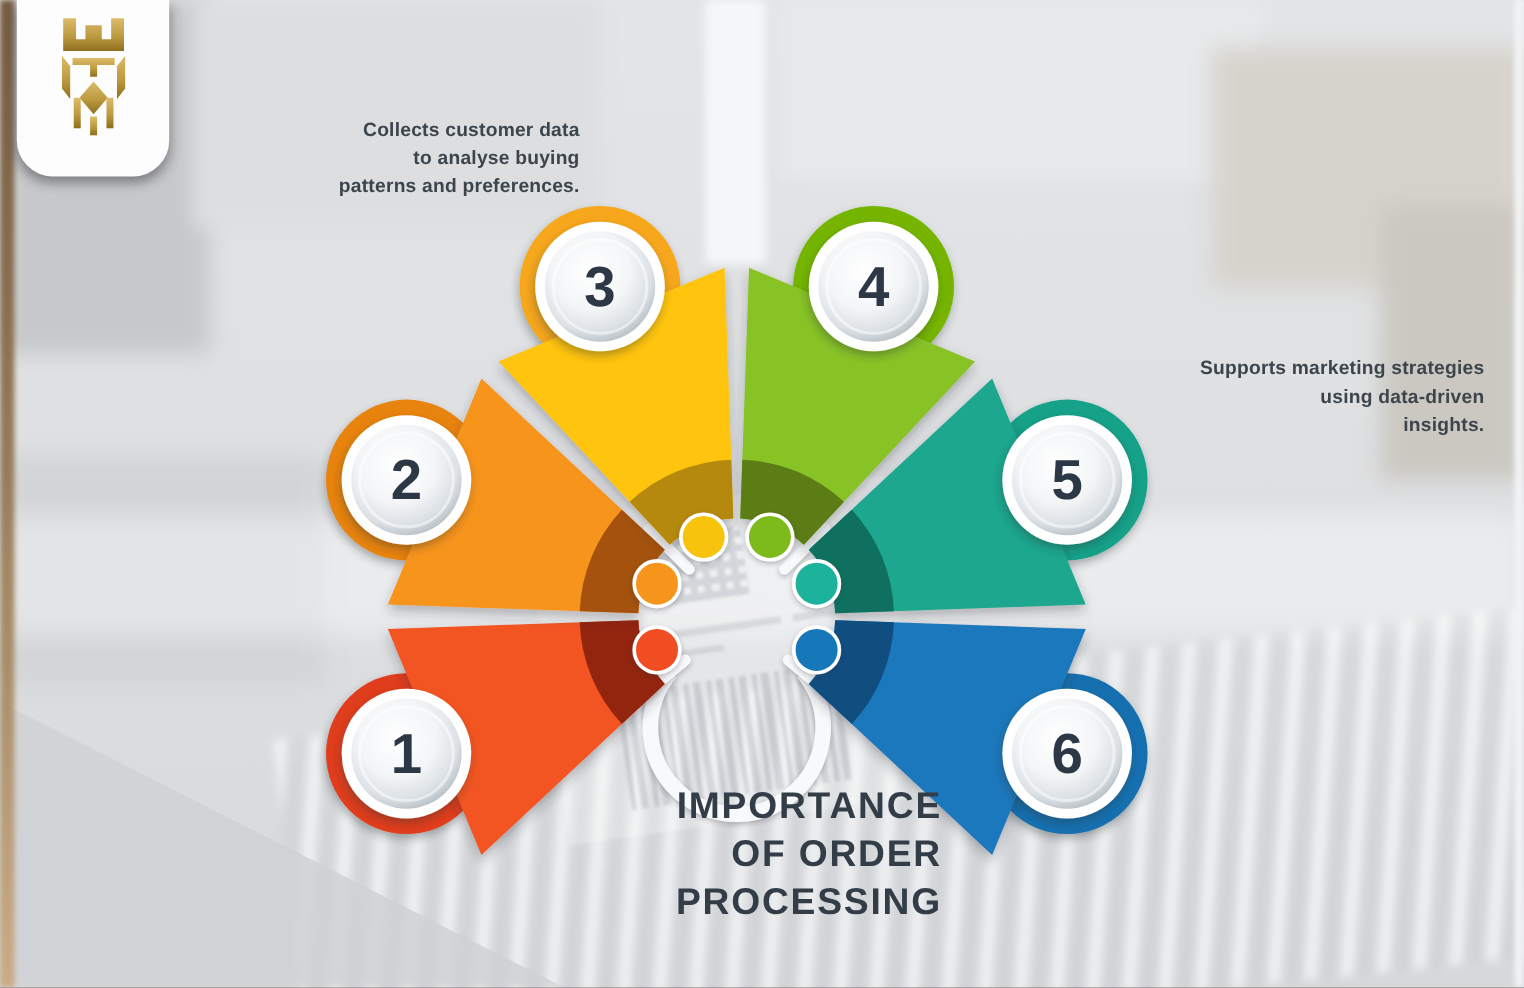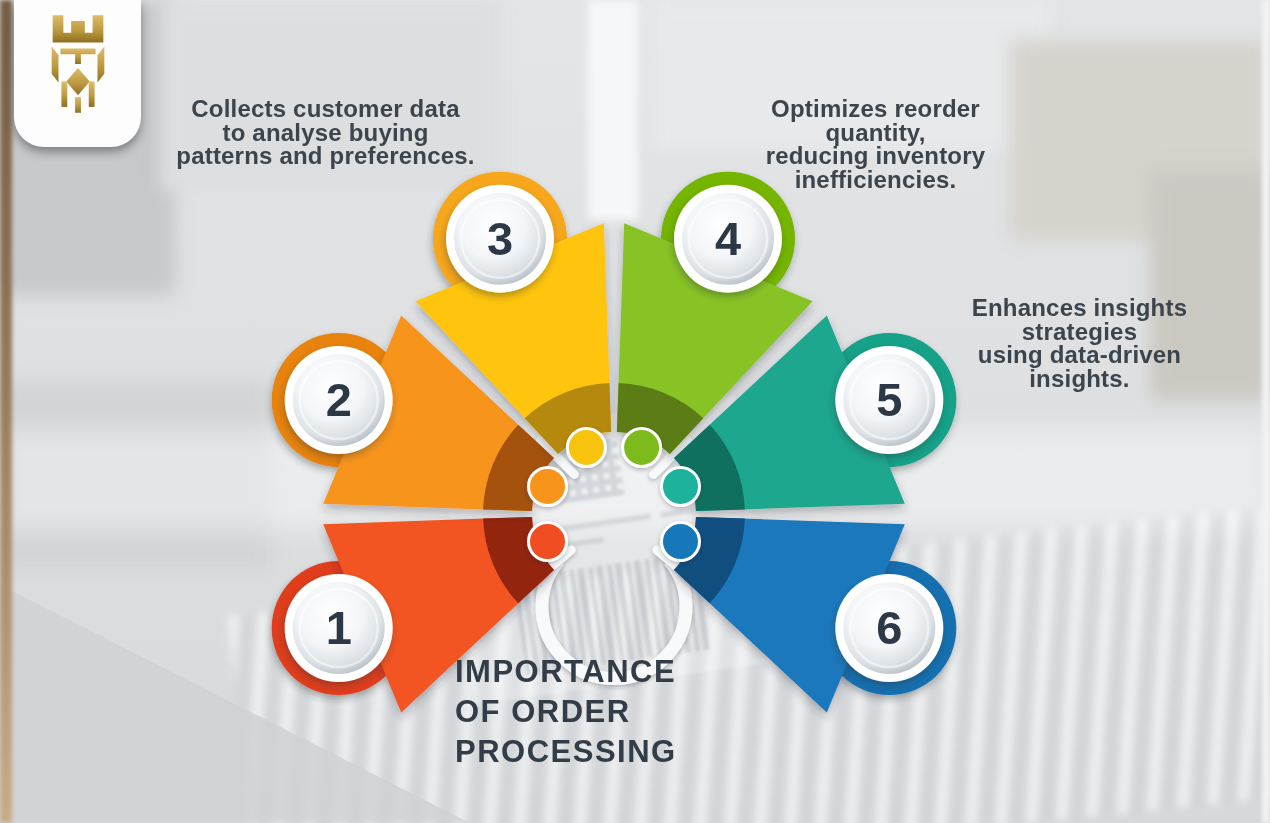--- a/index.html
+++ b/index.html
@@ -27,30 +27,30 @@
   .shiplabel .sheet{position:absolute;inset:0;background:rgba(255,255,255,.55);}
   .shiplabel .qr{position:absolute;left:105px;top:25px;width:72px;height:58px;opacity:.7;
     background-image:repeating-linear-gradient(0deg,#9AA3AD 0 6px,transparent 6px 12px),
                      repeating-linear-gradient(90deg,#9AA3AD 0 6px,transparent 6px 12px);}
   .shiplabel .ln{position:absolute;background:#A6AEB7;opacity:.65;}
   .shiplabel .barcode{position:absolute;left:55px;top:150px;width:185px;height:98px;opacity:.65;
     background:repeating-linear-gradient(90deg,#949DA7 0 4px,transparent 4px 8px,#949DA7 8px 14px,transparent 14px 19px);}
 
   #fan-svg{position:absolute;left:0;top:0;width:1270px;height:823px;z-index:5;}
 
-  .label{position:absolute;z-index:6;text-align:center;font-weight:bold;font-size:24px;
+  .label{position:absolute;z-index:6;text-align:right;font-weight:bold;font-size:16px;
     line-height:23.5px;color:#3C444C;white-space:pre-line;letter-spacing:.2px;}
   .lbl-1{left:6px;top:536px;width:272px;}
   .lbl-2{left:8px;top:296px;width:304px;}
   .lbl-3{left:168px;top:97px;width:315px;}
   .lbl-4{left:718px;top:97px;width:315px;}
   .lbl-5{left:922px;top:296px;width:315px;}
   .lbl-6{left:940px;top:537px;width:280px;}
 
-  .title{position:absolute;left:455px;top:652px;width:330px;z-index:6;text-align:left;
+  .title{position:absolute;left:455px;top:652px;width:330px;z-index:6;text-align:right;
     font-weight:bold;font-size:31px;line-height:40px;letter-spacing:1.5px;color:#333D47;white-space:pre-line;}
 
   .logo-card{position:absolute;left:14px;top:0;width:127px;height:147px;z-index:7;
     background:#FDFDFD;border-radius:0 0 30px 30px;
     box-shadow:0 5px 10px rgba(40,40,45,.45);display:flex;justify-content:center;align-items:flex-start;}
   .logo-card svg{margin-top:12px;}
 </style>
 </head>
 <body>
 
@@ -162,24 +162,21 @@
       <circle cx="889.3" cy="628" r="54" fill="#FFFFFF" filter="url(#fS)"></circle>
       <circle cx="889.3" cy="628" r="46" fill="url(#silver)"></circle>
       <circle cx="889.3" cy="628" r="39" fill="none" stroke="#FFFFFF" stroke-opacity="0.5" stroke-width="2.5"></circle>
       <text x="889.3" y="644" text-anchor="middle" font-family="'Liberation Sans',sans-serif" font-size="47" font-weight="bold" fill="#2C3845">6</text>
     </g>
     </svg>
 
   <div class="label lbl-3">Collects customer data
 to analyse buying
 patterns and preferences.</div>
-  <div class="label lbl-4">Optimizes reorder quantity,
-reducing inventory
-inefficiencies.</div>
-  <div class="label lbl-5">Enhances insights strategies
+  <div class="label lbl-5">Supports marketing strategies
 using data-driven
 insights.</div>
 
   <div class="title">IMPORTANCE
 OF ORDER
 PROCESSING</div>
 
   <div class="logo-card">
     <svg width="78" height="104" viewBox="0 0 80 104">
       <defs>

